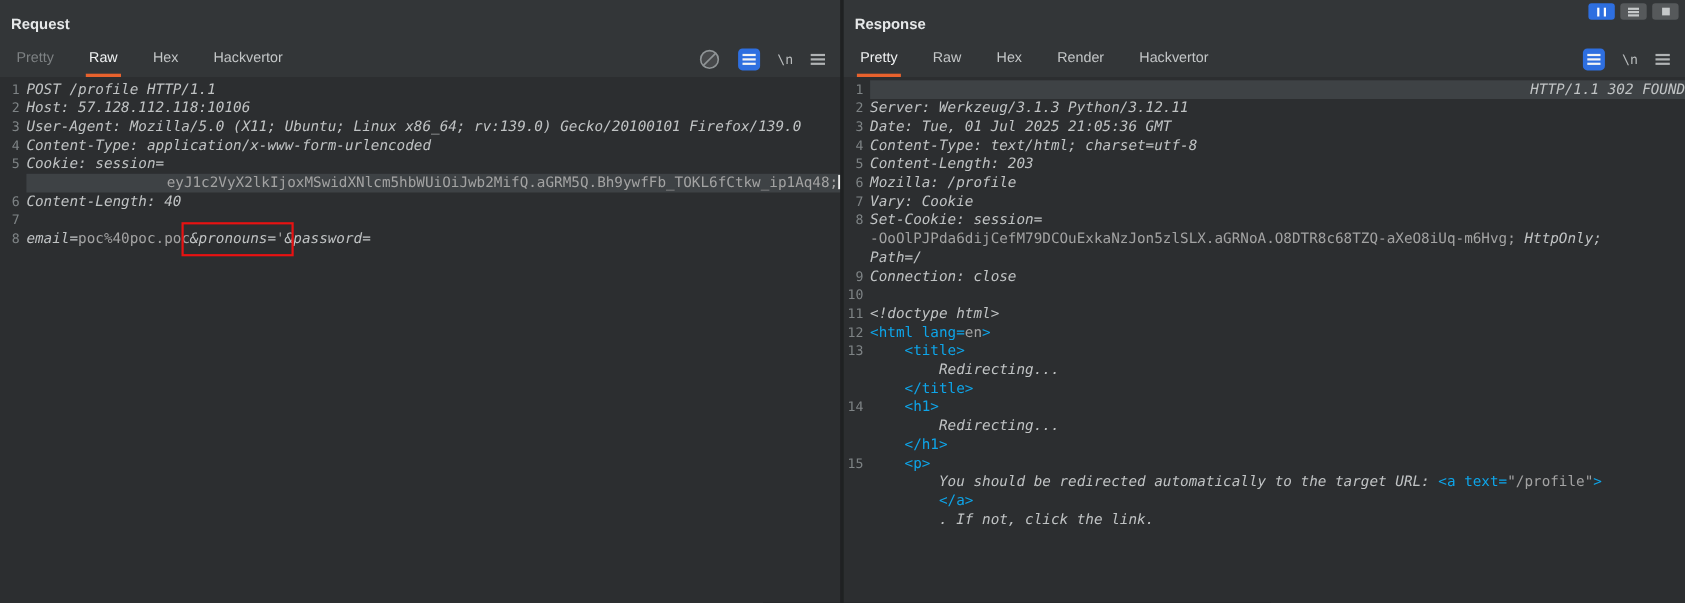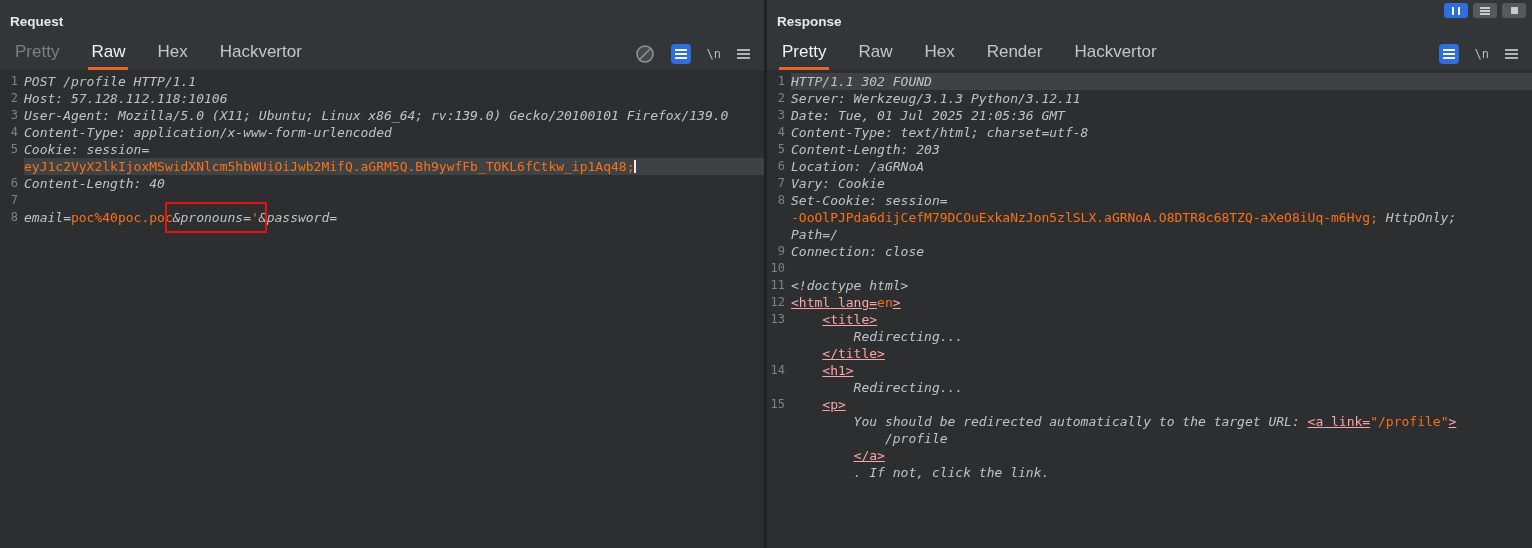--- a/index.html
+++ b/index.html
@@ -9,44 +9,44 @@
     background:#232526; font-family:"Liberation Sans", sans-serif;
   }
   .panel { position:absolute; top:0; height:548px; }
   #panel-request { left:0; width:764px; }
   #splitter { position:absolute; left:764px; top:0; width:3px; height:548px; background:#1f2122; }
   #panel-response { left:767px; width:765px; }
 
   .panel-chrome { position:relative; height:70px; background:#333638; }
   .panel-title { margin:0; padding:14px 0 0 10px; font-size:13.5px; font-weight:bold; color:#e6e8e9; }
   .tabrow { position:absolute; left:0; right:0; bottom:0; height:32px; display:flex; align-items:stretch; padding-left:12px; }
-  .tab { font-size:17px; color:#c3c6c7; padding:0 3px; margin-right:26px; line-height:28px; height:32px;
+  .tab { font-size:13px; color:#c3c6c7; padding:0 3px; margin-right:26px; line-height:28px; height:32px;
          border-bottom:3px solid transparent; cursor:default; }
   .tab.selected { color:#f0f2f3; border-bottom-color:#e8622d; }
   .tab.dim { color:#7d8183; }
   .tab-icons { margin-left:auto; display:flex; align-items:center; gap:16px; padding-right:14px; }
 
   .icon-circle { width:20px; height:20px; display:block; }
   .icon-blue { width:20px; height:20px; border-radius:4px; background:#2e6fe0;
                display:flex; align-items:center; justify-content:center; }
   .icon-blue i { display:block; width:12px; height:2px; background:#f2f4f6;
                  box-shadow:0 -4px 0 #f2f4f6, 0 4px 0 #f2f4f6; }
   .icon-nl { color:#b9bcbd; font-size:12px; font-family:"DejaVu Sans Mono", monospace; }
   .burger { display:block; width:13px; height:2px; background:#b0b3b4;
             box-shadow:0 -4px 0 #b0b3b4, 0 4px 0 #b0b3b4; }
 
   .editor { position:absolute; top:70px; left:0; right:0; bottom:0; background:#2c2e30;
             font-family:"DejaVu Sans Mono", monospace; font-size:13px; padding-top:3px; overflow:hidden; }
   .code-line { display:flex; height:17px; line-height:17px; white-space:pre; }
   .gutter { flex:none; width:24px; text-align:right; padding-right:6px; color:#7e8385; font-size:12px; }
   .code-text { flex:1; color:#c0c3c4; }
-  .code-line.selected .code-text { background:#3e4245; }
+  .code-line.selected .code-text { background:#3e4245;text-align:right; }
   .seg-plain { color:#c0c3c4;font-style:italic; }
-  .seg-val  { color:#f97316; }
-  .seg-tag  { color:#fca5a5;text-decoration:underline; }
+  .seg-val  { color:#a3a3a3; }
+  .seg-tag  { color:#0ea5e9; }
   .red-box { outline:2px solid #e81212; outline-offset:6px; }
   .caret { display:inline-block; width:2px; height:13px; background:#ececec; vertical-align:-2px; }
 
   .window-controls { position:absolute; top:3px; right:6px; display:flex; gap:5px; z-index:5; }
   .wc { width:24px; height:15px; border-radius:3px; display:flex; align-items:center; justify-content:center; }
   .wc-blue { background:#2e6fe0; }
   .wc-gray { background:#56595b; }
   .wc-blue i { display:block; width:2px; height:8px; background:#fff; margin:0 2px; }
   .wc-lines { display:block; width:10px; height:2px; background:#c6c9ca; box-shadow:0 -3px 0 #c6c9ca, 0 3px 0 #c6c9ca; }
   .wc-square { display:block; width:7px; height:7px; background:#c6c9ca; }
@@ -120,33 +120,33 @@
         <i class="burger"></i>
       </span>
     </div>
   </div>
   <div class="editor">
       <div class="code-line selected"><span class="gutter">1</span><span class="code-text"><span class="seg-plain">HTTP/1.1 302 FOUND</span></span></div>
       <div class="code-line"><span class="gutter">2</span><span class="code-text"><span class="seg-plain">Server: Werkzeug/3.1.3 Python/3.12.11</span></span></div>
       <div class="code-line"><span class="gutter">3</span><span class="code-text"><span class="seg-plain">Date: Tue, 01 Jul 2025 21:05:36 GMT</span></span></div>
       <div class="code-line"><span class="gutter">4</span><span class="code-text"><span class="seg-plain">Content-Type: text/html; charset=utf-8</span></span></div>
       <div class="code-line"><span class="gutter">5</span><span class="code-text"><span class="seg-plain">Content-Length: 203</span></span></div>
-      <div class="code-line"><span class="gutter">6</span><span class="code-text"><span class="seg-plain">Location: /aGRNoA</span></span></div>
+      <div class="code-line"><span class="gutter">6</span><span class="code-text"><span class="seg-plain">Mozilla: /profile</span></span></div>
       <div class="code-line"><span class="gutter">7</span><span class="code-text"><span class="seg-plain">Vary: Cookie</span></span></div>
       <div class="code-line"><span class="gutter">8</span><span class="code-text"><span class="seg-plain">Set-Cookie: session=</span></span></div>
       <div class="code-line"><span class="gutter"></span><span class="code-text"><span class="seg-val">-OoOlPJPda6dijCefM79DCOuExkaNzJon5zlSLX.aGRNoA.O8DTR8c68TZQ-aXeO8iUq-m6Hvg;</span><span class="seg-plain"> HttpOnly;</span></span></div>
       <div class="code-line"><span class="gutter"></span><span class="code-text"><span class="seg-plain">Path=/</span></span></div>
       <div class="code-line"><span class="gutter">9</span><span class="code-text"><span class="seg-plain">Connection: close</span></span></div>
       <div class="code-line"><span class="gutter">10</span><span class="code-text"></span></div>
       <div class="code-line"><span class="gutter">11</span><span class="code-text"><span class="seg-plain">&lt;!doctype html&gt;</span></span></div>
       <div class="code-line"><span class="gutter">12</span><span class="code-text"><span class="seg-tag">&lt;html</span><span class="seg-tag"> lang=</span><span class="seg-val">en</span><span class="seg-tag">&gt;</span></span></div>
       <div class="code-line"><span class="gutter">13</span><span class="code-text"><span class="seg-plain">    </span><span class="seg-tag">&lt;title&gt;</span></span></div>
       <div class="code-line"><span class="gutter"></span><span class="code-text"><span class="seg-plain">        Redirecting...</span></span></div>
       <div class="code-line"><span class="gutter"></span><span class="code-text"><span class="seg-plain">    </span><span class="seg-tag">&lt;/title&gt;</span></span></div>
       <div class="code-line"><span class="gutter">14</span><span class="code-text"><span class="seg-plain">    </span><span class="seg-tag">&lt;h1&gt;</span></span></div>
       <div class="code-line"><span class="gutter"></span><span class="code-text"><span class="seg-plain">        Redirecting...</span></span></div>
+      <div class="code-line"><span class="gutter"></span><span class="code-text"><span class="seg-plain">    </span><span class="seg-tag">&lt;/h1&gt;</span></span></div>
       <div class="code-line"><span class="gutter">15</span><span class="code-text"><span class="seg-plain">    </span><span class="seg-tag">&lt;p&gt;</span></span></div>
-      <div class="code-line"><span class="gutter"></span><span class="code-text"><span class="seg-plain">        You should be redirected automatically to the target URL: </span><span class="seg-tag">&lt;a</span><span class="seg-tag"> link=</span><span class="seg-val">"/profile"</span><span class="seg-tag">&gt;</span></span></div>
-      <div class="code-line"><span class="gutter"></span><span class="code-text"><span class="seg-plain">            /profile</span></span></div>
+      <div class="code-line"><span class="gutter"></span><span class="code-text"><span class="seg-plain">        You should be redirected automatically to the target URL: </span><span class="seg-tag">&lt;a</span><span class="seg-tag"> text=</span><span class="seg-val">"/profile"</span><span class="seg-tag">&gt;</span></span></div>
       <div class="code-line"><span class="gutter"></span><span class="code-text"><span class="seg-plain">        </span><span class="seg-tag">&lt;/a&gt;</span></span></div>
       <div class="code-line"><span class="gutter"></span><span class="code-text"><span class="seg-plain">        . If not, click the link.</span></span></div>
     </div>
 </section>
 
 </body></html>

